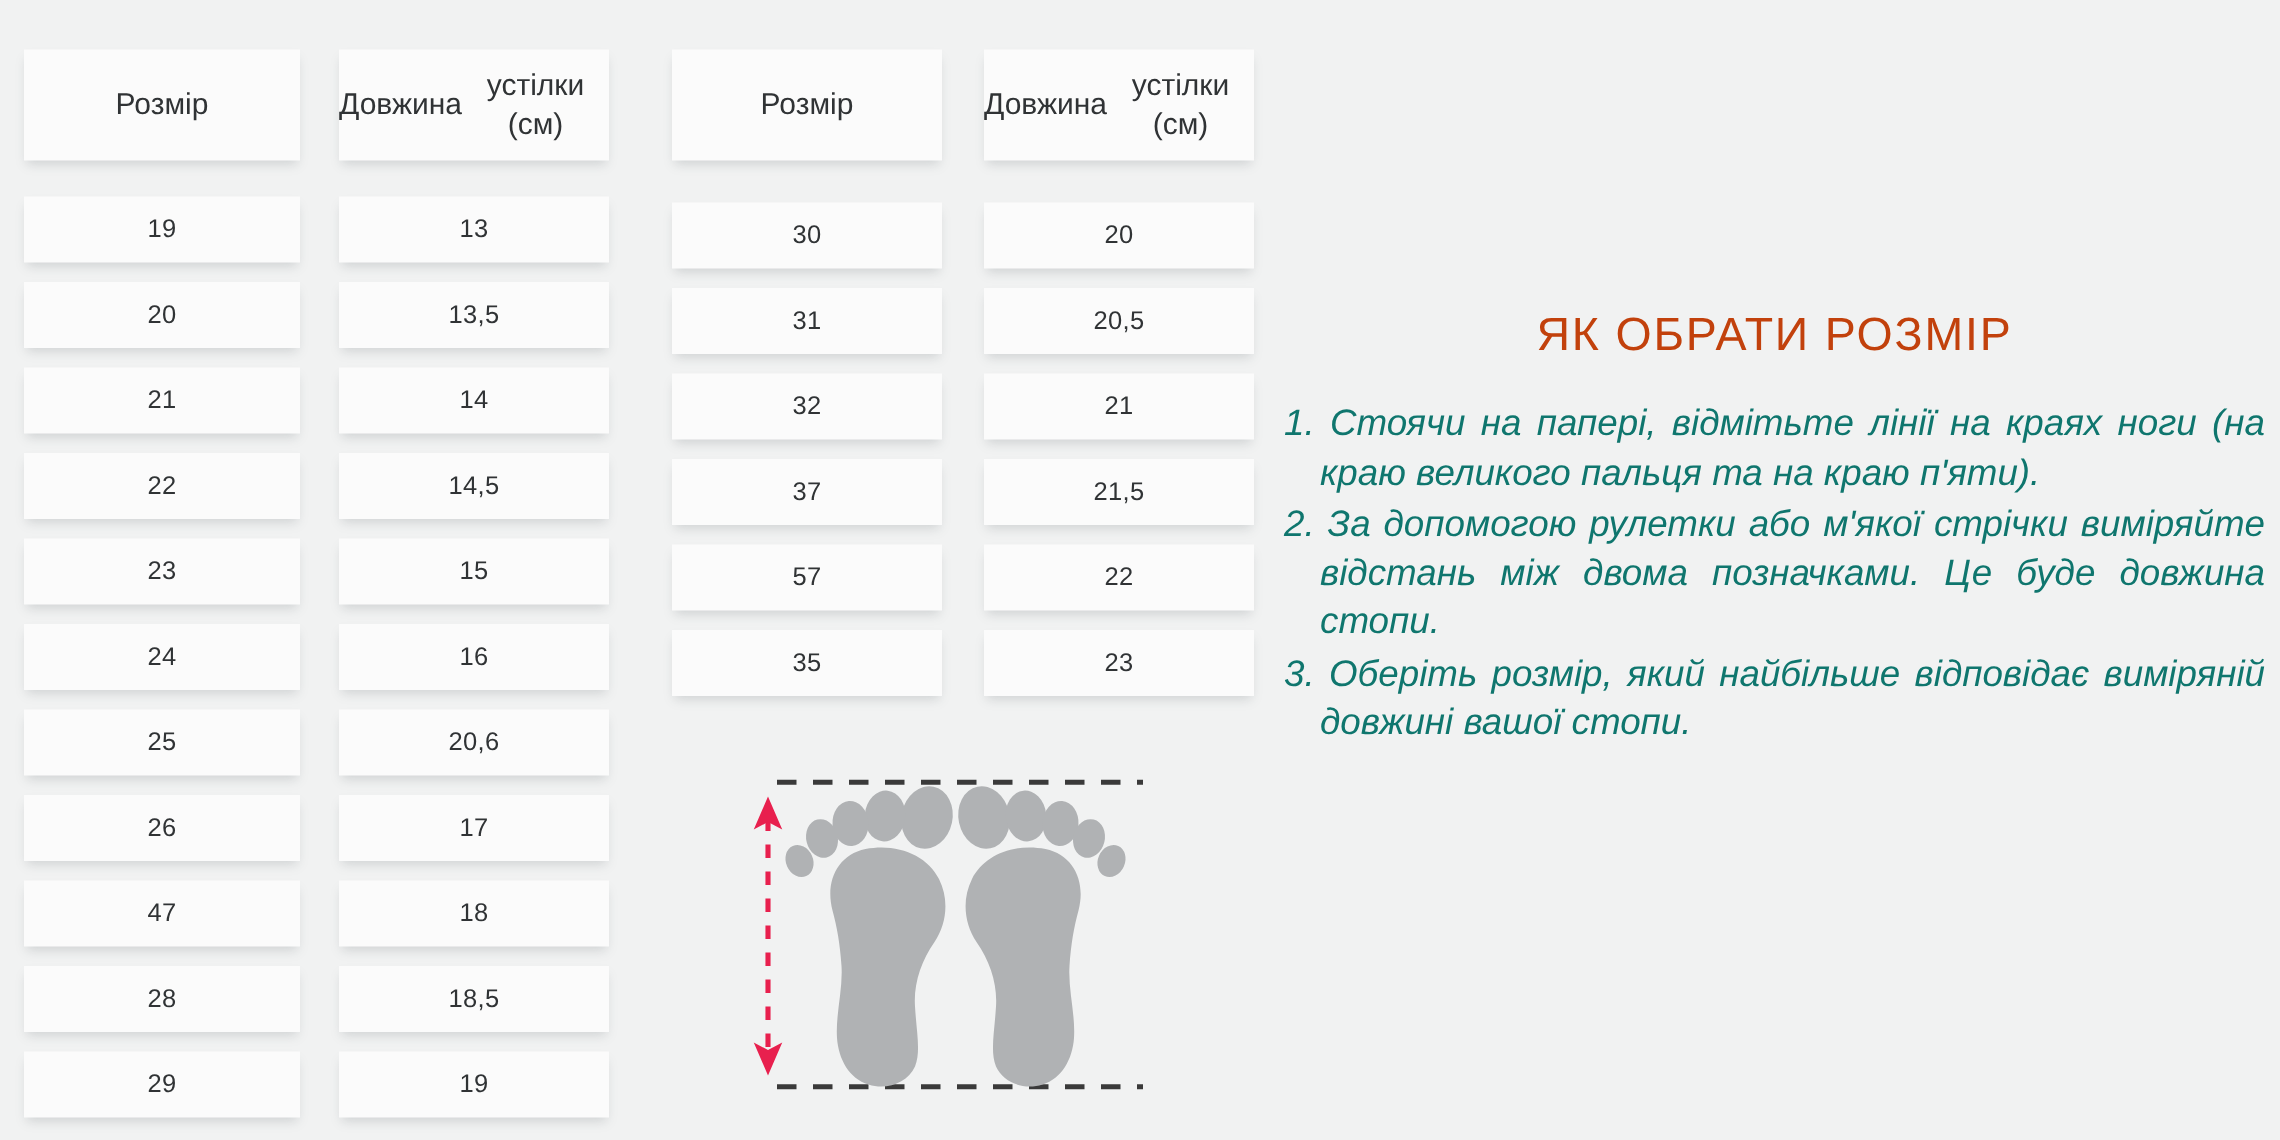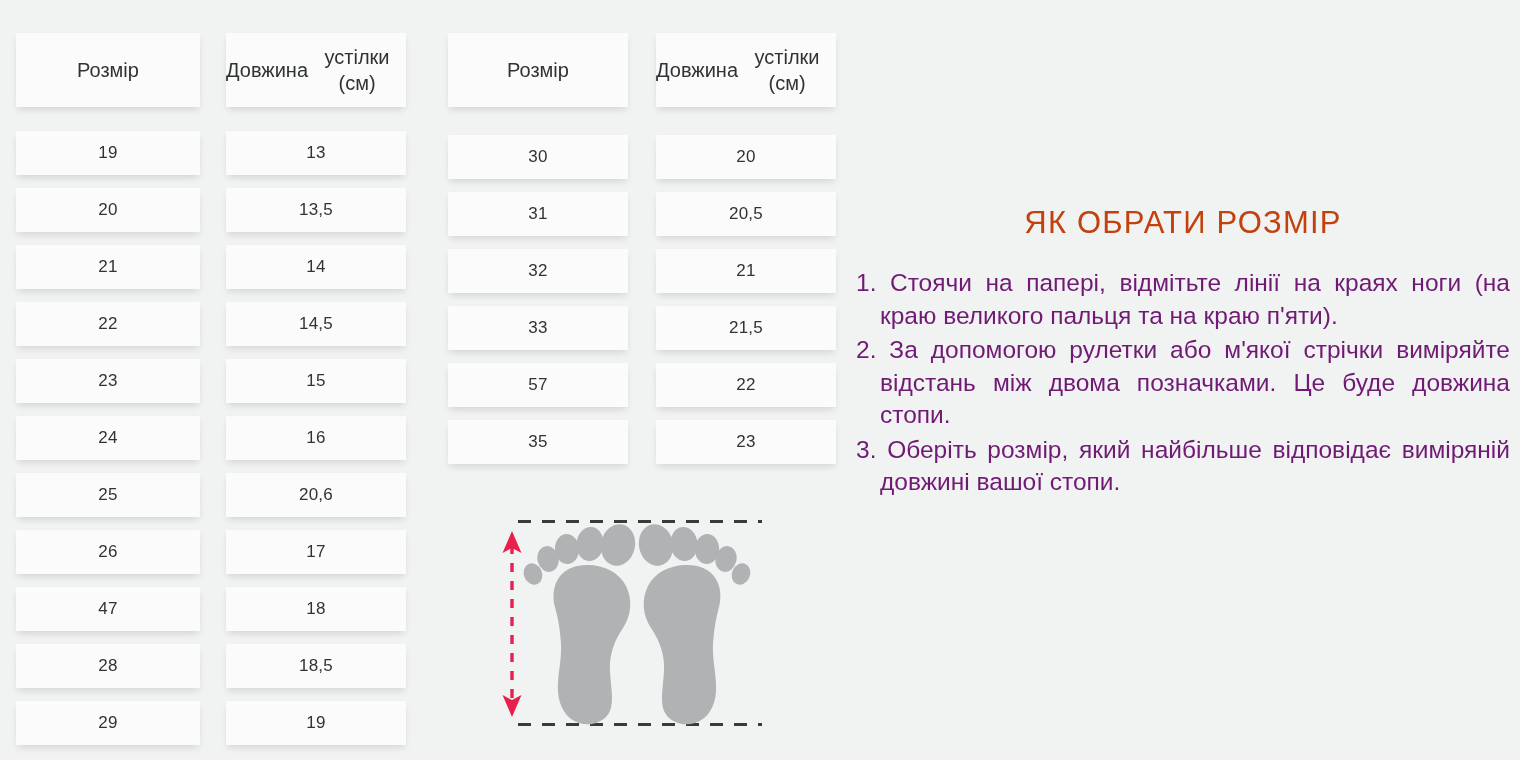--- a/index.html
+++ b/index.html
@@ -87,26 +87,27 @@
     letter-spacing: 1.2px;
     font-weight: 400;
     text-align: center;
     color: #c2410c;
     margin: 0 0 26px 0;
     white-space: nowrap;
   }
   .step {
     font-size: 24.5px;
     line-height: 1.33;
-    color: #701a75;
+    color: #0f766e;
     text-align: justify;
     text-align-last: left;
     margin: 0 0 2px 0;
     padding-left: 0;
     text-indent: 0;
+    font-style: italic;
   }
   .step .hang {
     display: block;
     padding-left: 24px;
     text-indent: -24px;
   }
 </style>
 </head>
 <body>
 
@@ -149,21 +150,21 @@
   </div>
 
   <div class="table-block" id="table-block-2">
     <div class="col col-size">
       <div class="cell header">
         <span>Розмір</span>
       </div>
       <div class="cell data">30</div>
       <div class="cell data">31</div>
       <div class="cell data">32</div>
-      <div class="cell data">33</div>
+      <div class="cell data">37</div>
       <div class="cell data">57</div>
       <div class="cell data">35</div>
     </div>
     <div class="col col-length">
       <div class="cell header">
         <span>Довжина</span>
         <span>устілки (см)</span>
       </div>
       <div class="cell data">20</div>
       <div class="cell data">20,5</div>

